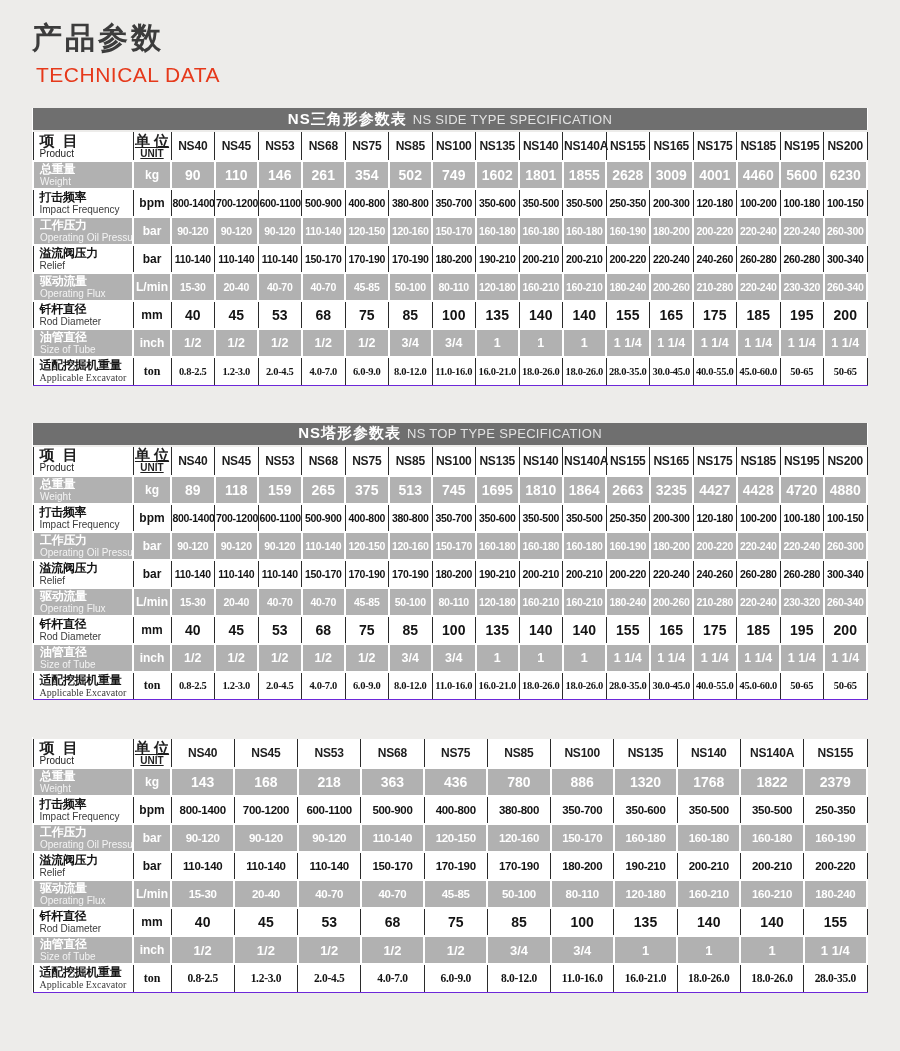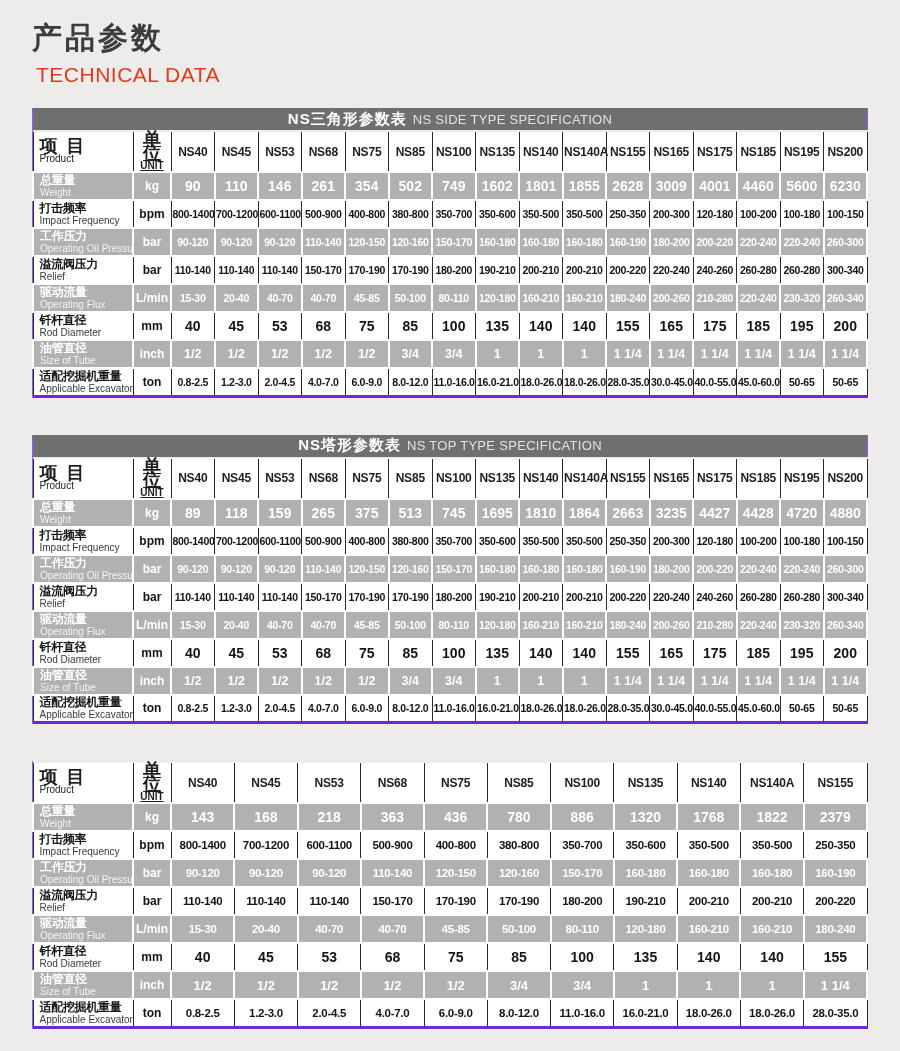--- a/index.html
+++ b/index.html
@@ -28,21 +28,21 @@
     letter-spacing: 0.5px;
     color: #e6391b;
   }
 
   
   table.spec {
     width: 836px;
     table-layout: fixed;
     border-collapse: collapse;
     margin-top: 37px;
-    background: #8b5cf6;
+    background: #ffffff;
   }
   table.spec.first { margin-top: 21px; }
 
   tr.titlebar th {
     background: #6f6f6f;
     height: 23px;
     text-align: center;
     vertical-align: middle;
     padding: 0;
     border: none;
@@ -59,21 +59,21 @@
     border-bottom: 2px solid #ffffff;
     font-size: 12px;
     font-weight: 700;
     color: #1e1e1e;
     text-align: center;
     vertical-align: middle;
     padding: 0 1px;
     letter-spacing: -0.2px;
   }
   tr.models th.item, td.lbl { text-align: left; padding-left: 6px; }
-  tr.models th .cn  { display: block; font-size: 18px; font-weight: 700; line-height: 14px; letter-spacing: 2px; }
+  tr.models th .cn  { display: block; font-size: 15px; font-weight: 700; line-height: 14px; letter-spacing: 2px; }
   tr.models th .en  { display: block; font-size: 10px;  font-weight: 400; line-height: 11px; letter-spacing: 0; }
   tr.models th.unit .cn, tr.models th.unit .en { text-align: center; letter-spacing: 0; text-decoration: underline; }
   tr.models th.unit .en { font-weight: 700; }
 
   td {
     height: 28px;
     text-align: center;
     vertical-align: middle;
     padding: 0 1px;
     font-size: 10.5px;
@@ -88,21 +88,21 @@
     border: 2px solid #ffffff;
   }
   tr.plain td {
     background: #ffffff;
     color: #141414;
     border-left: 1px solid #2b2b2b;
     border-right: 1px solid #2b2b2b;
     border-top: 1px solid #ffffff;
     border-bottom: 1px solid #ffffff;
   }
-  tbody tr:last-child td { border-bottom: 3px solid #6d28d9; }
+  tbody tr:last-child td { border-bottom: 1px solid #6d28d9; font-family: Liberation Serif, serif; }
 
   td.lbl .cn { display: block; font-size: 12px; font-weight: 700; line-height: 13px; }
   td.lbl .en { display: block; font-size: 10px; font-weight: 400; line-height: 11px; letter-spacing: 0; }
   tr.shaded td.lbl .en { color: #f3f3f3; }
   tr.plain  td.lbl .en { color: #3a3a3a; }
   td.unit { font-size: 12px; letter-spacing: 0; margin-left: 20px; }
 
   tr.lg td.val { font-size: 14px; letter-spacing: 0; }
   tr.md td.val { font-size: 12.5px; letter-spacing: 0; }
 

